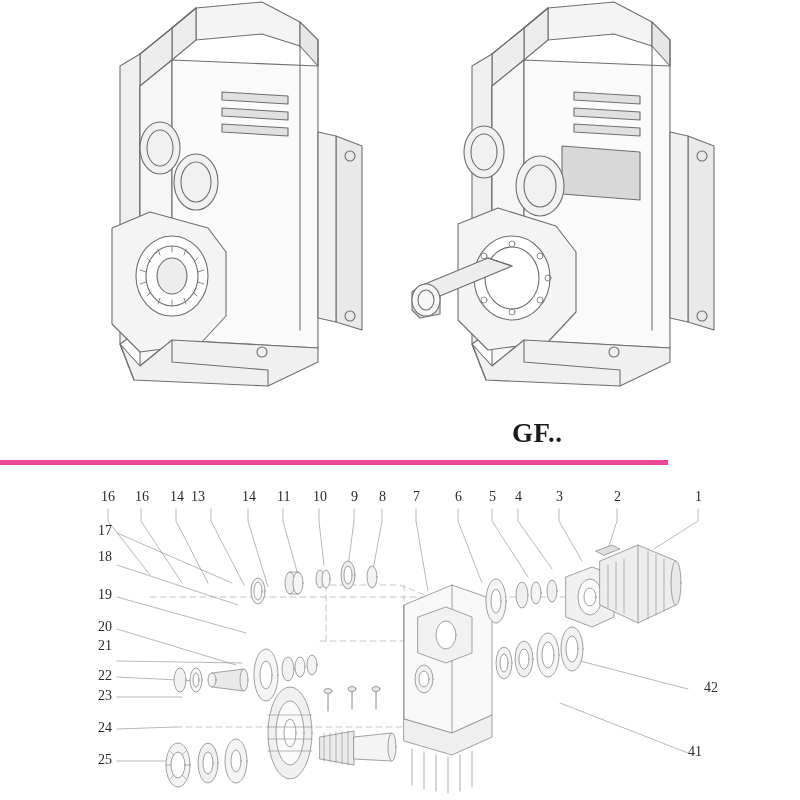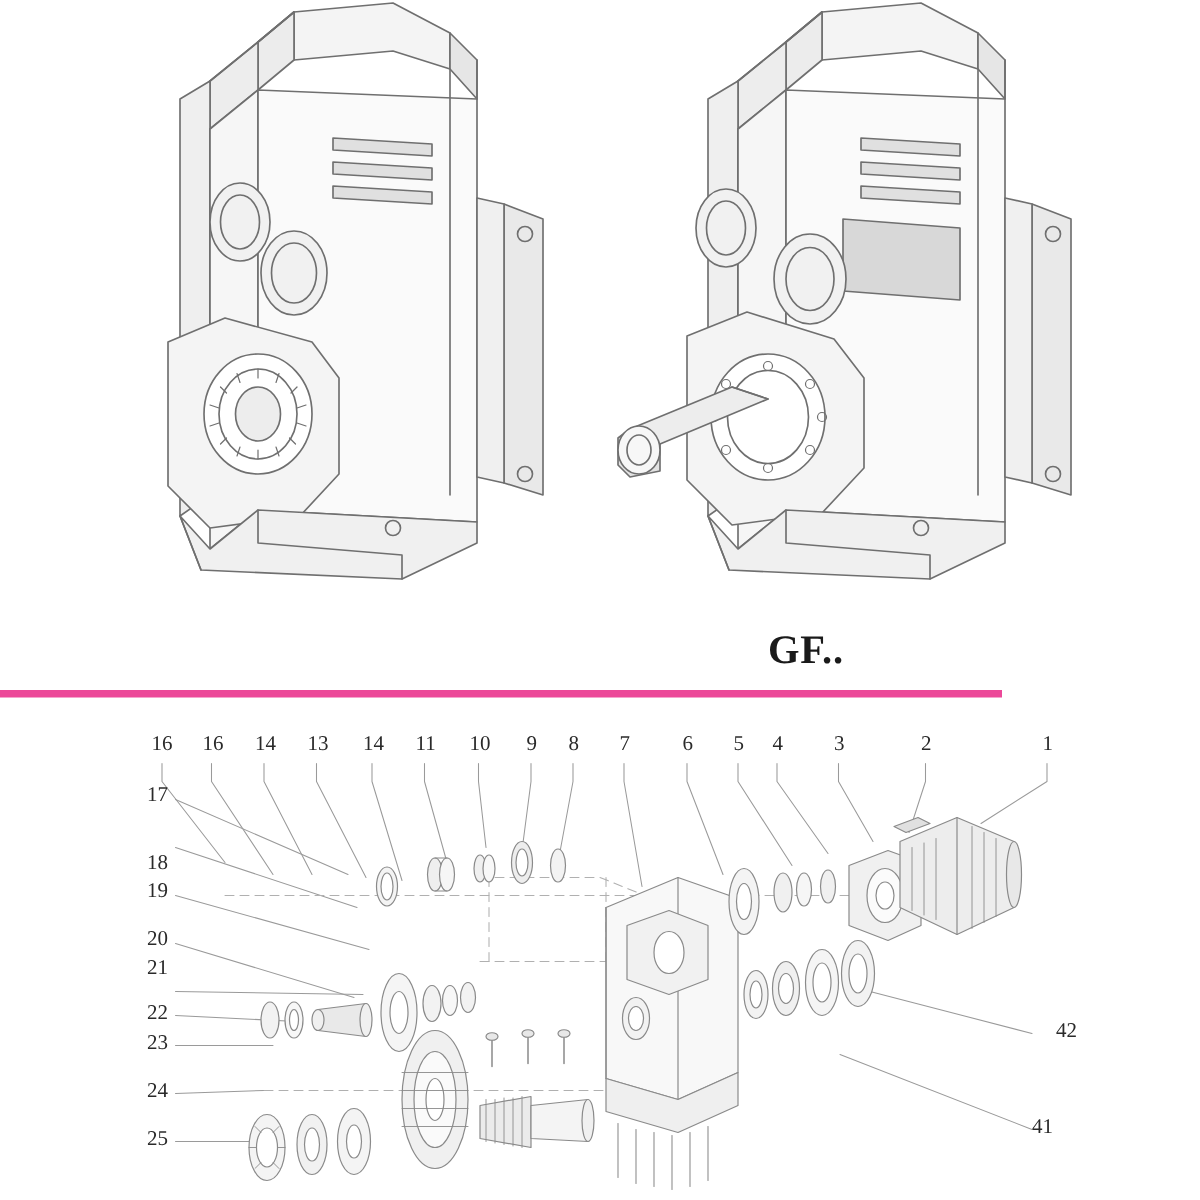--- a/index.html
+++ b/index.html
@@ -354,36 +354,36 @@
             <path d="M664 94 L664 146"></path>
         </g>
         <path d="M596 86 L612 80 L620 84 L604 90 Z" fill="#e0e0e0"></path>
         <ellipse cx="676" cy="118" rx="5" ry="22" fill="#e8e8e8"></ellipse>
       </g>
     </svg>
 
     <div class="calloutnum" style="left:101px; top:24px;">16</div>
     <div class="calloutnum" style="left:135px; top:24px;">16</div>
     <div class="calloutnum" style="left:170px; top:24px;">14</div>
-    <div class="calloutnum" style="left:205px; top:24px;">13</div>
+    <div class="calloutnum" style="left:191px; top:24px;">13</div>
     <div class="calloutnum" style="left:242px; top:24px;">14</div>
     <div class="calloutnum" style="left:277px; top:24px;">11</div>
     <div class="calloutnum" style="left:313px; top:24px;">10</div>
     <div class="calloutnum" style="left:351px; top:24px;">9</div>
     <div class="calloutnum" style="left:379px; top:24px;">8</div>
     <div class="calloutnum" style="left:413px; top:24px;">7</div>
     <div class="calloutnum" style="left:455px; top:24px;">6</div>
     <div class="calloutnum" style="left:489px; top:24px;">5</div>
     <div class="calloutnum" style="left:515px; top:24px;">4</div>
     <div class="calloutnum" style="left:556px; top:24px;">3</div>
     <div class="calloutnum" style="left:614px; top:24px;">2</div>
     <div class="calloutnum" style="left:695px; top:24px;">1</div>
 
     <div class="calloutnum" style="left:98px; top:58px;">17</div>
-    <div class="calloutnum" style="left:98px; top:103px;">18</div>
+    <div class="calloutnum" style="left:98px; top:84px;">18</div>
     <div class="calloutnum" style="left:98px; top:122px;">19</div>
     <div class="calloutnum" style="left:98px; top:154px;">20</div>
     <div class="calloutnum" style="left:98px; top:173px;">21</div>
     <div class="calloutnum" style="left:98px; top:203px;">22</div>
     <div class="calloutnum" style="left:98px; top:223px;">23</div>
     <div class="calloutnum" style="left:98px; top:255px;">24</div>
     <div class="calloutnum" style="left:98px; top:287px;">25</div>
 
     <div class="calloutnum" style="left:704px; top:215px;">42</div>
     <div class="calloutnum" style="left:688px; top:279px;">41</div>

